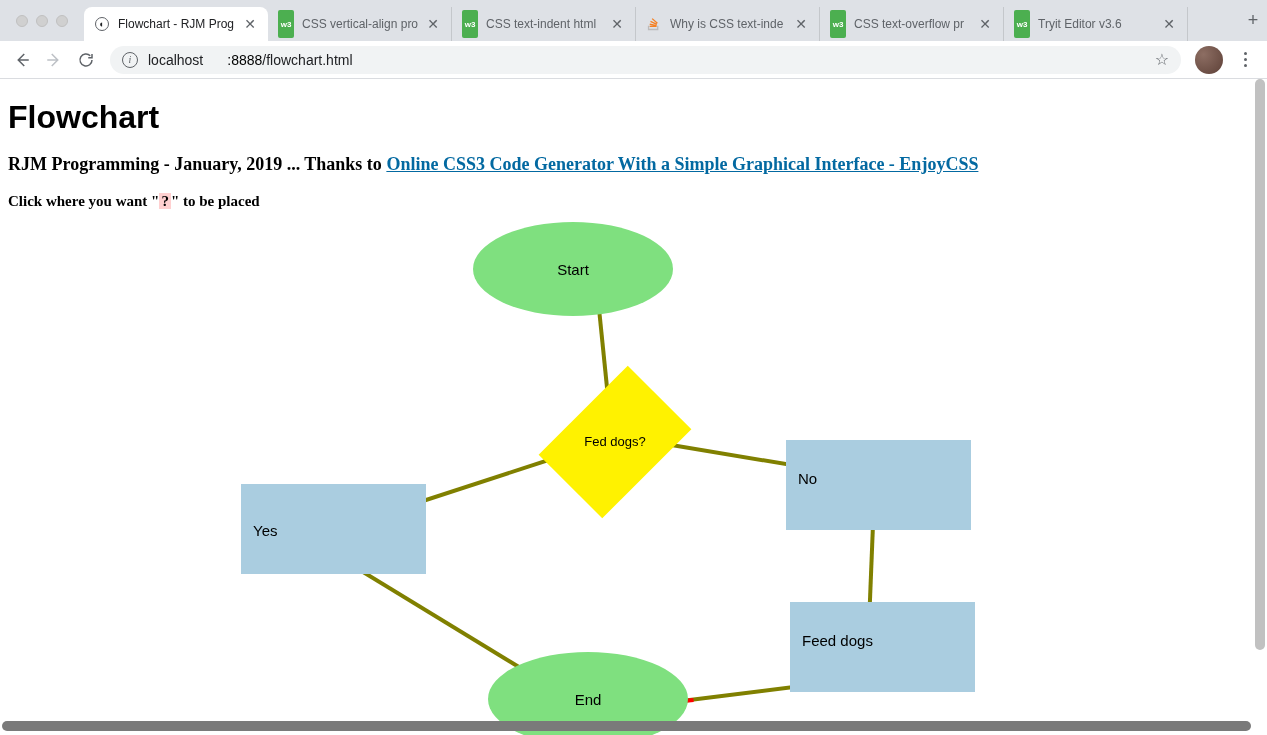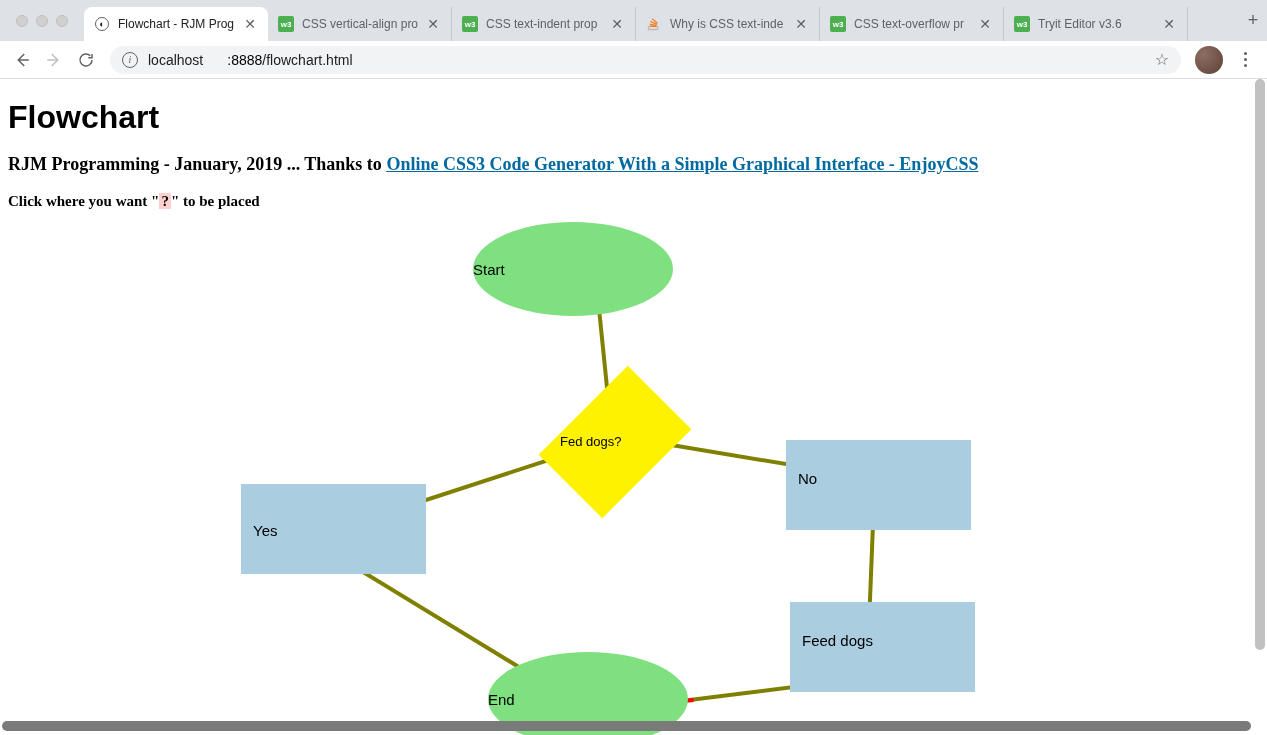--- a/index.html
+++ b/index.html
@@ -36,33 +36,33 @@
 
 h1 { font-family: Liberation Sans, sans-serif; font-weight: bold; font-size: 32px; margin: 12px 0 18px 0; }
 h3.subtitle { font-family: "Times New Roman", serif; font-weight: bold; font-size: 18px; margin: 0 0 18px 0; }
 h3.subtitle a { color: #0369a1; text-decoration: underline; }
 .instruction { font-family: "Times New Roman", serif; font-weight: bold; font-size: 15px; margin: 0 0 12px 0; }
 .instruction .qmark { background: #ffd0d0; padding: 0 2px; }
 
 .flow-area { position: relative; width: 100%; height: 560px; }
 .flow-svg { position: absolute; left: 0; top: 0; width: 100%; height: 100%; pointer-events: none; }
 
-.node { position: absolute; display: flex; align-items: center; justify-content: flex-start; font-family: Arial, sans-serif; font-size: 15px; cursor: pointer; }
+.node { position: absolute; display: flex; align-items: center; justify-content: center; font-family: Arial, sans-serif; font-size: 15px; cursor: pointer; }
 .node.ellipse { width: 200px; height: 94px; background: #7fe07f; border-radius: 50%; }
 .node.diamond-wrap { width: 110px; height: 160px; }
 .node.diamond-wrap .diamond-bg { position:absolute; left:50%; top:50%; width: 90px; height: 90px; background: #fff200; transform: translate(-50%,-50%) rotate(45deg) scaleY(1.4); }
 .node.diamond-wrap .diamond-text { position: relative; font-size: 13px; text-align:center; line-height: 1.4; }
 .node.rect { width: 185px; height: 90px; background: #aacde0; justify-content: flex-start; align-items: flex-start; padding: 30px 12px 23px 12px; }
 .node.rect.yes { padding-top: 38px; }
 
 .scrollbar-track { position: absolute; right: 0; top: 79px; width: 14px; bottom: 22px; background: transparent; }
 .scrollbar-thumb { position: absolute; right: 2px; top: 0; width: 10px; height: 90%; background: #c1c1c1; border-radius: 5px; }
 .scrollbar-h { position: absolute; left: 2px; right: 16px; bottom: 4px; height: 10px; background: #7a7a7a; border-radius: 5px; }
 
-.w3-favicon { width:16px; height:16px; background:#4caf50; color:#fff; font-size:8px; font-weight:bold; display:flex; align-items:center; justify-content:center; border-radius:2px; }
+.w3-favicon { width:16px; height:28px; background:#4caf50; color:#fff; font-size:8px; font-weight:bold; display:flex; align-items:center; justify-content:center; border-radius:2px; }
 .so-favicon { width:16px; height:16px; display:flex; align-items:center; justify-content:center; }
 .globe-favicon { width:14px; height:14px; border:1px solid #5f6368; border-radius:50%; display:flex; align-items:center; justify-content:center; font-size:9px; }
 </style>
 </head>
 <body>
 
 <div class="chrome-frame">
 
   <div class="tab-strip">
     <div class="traffic-lights">
@@ -82,21 +82,21 @@
           <span class="favicon">
             <span class="w3-favicon">w3</span>
           </span>
           <span class="title">CSS vertical-align pro</span>
           <span class="close">✕</span>
         </div>
         <div class="tab">
           <span class="favicon">
             <span class="w3-favicon">w3</span>
           </span>
-          <span class="title">CSS text-indent prop</span>
+          <span class="title">CSS text-indent html</span>
           <span class="close">✕</span>
         </div>
         <div class="tab">
           <span class="favicon">
             <span class="so-favicon">
               <svg width="14" height="14" viewBox="0 0 16 16">
                 <path fill="#f48024" d="M3 10h8v1.5H3zM3.3 7.5l7.8 1.6-.3 1.5-7.8-1.6zM4.3 4.3l7.3 3.3-.6 1.4-7.3-3.3zM6.4 1.3l6 5.2-1 1.1-6-5.2z"></path>
                 <path fill="#bcbbbb" d="M1 15v-5h1.5v3.5h9V10H13v5z"></path>
               </svg>
             </span>

